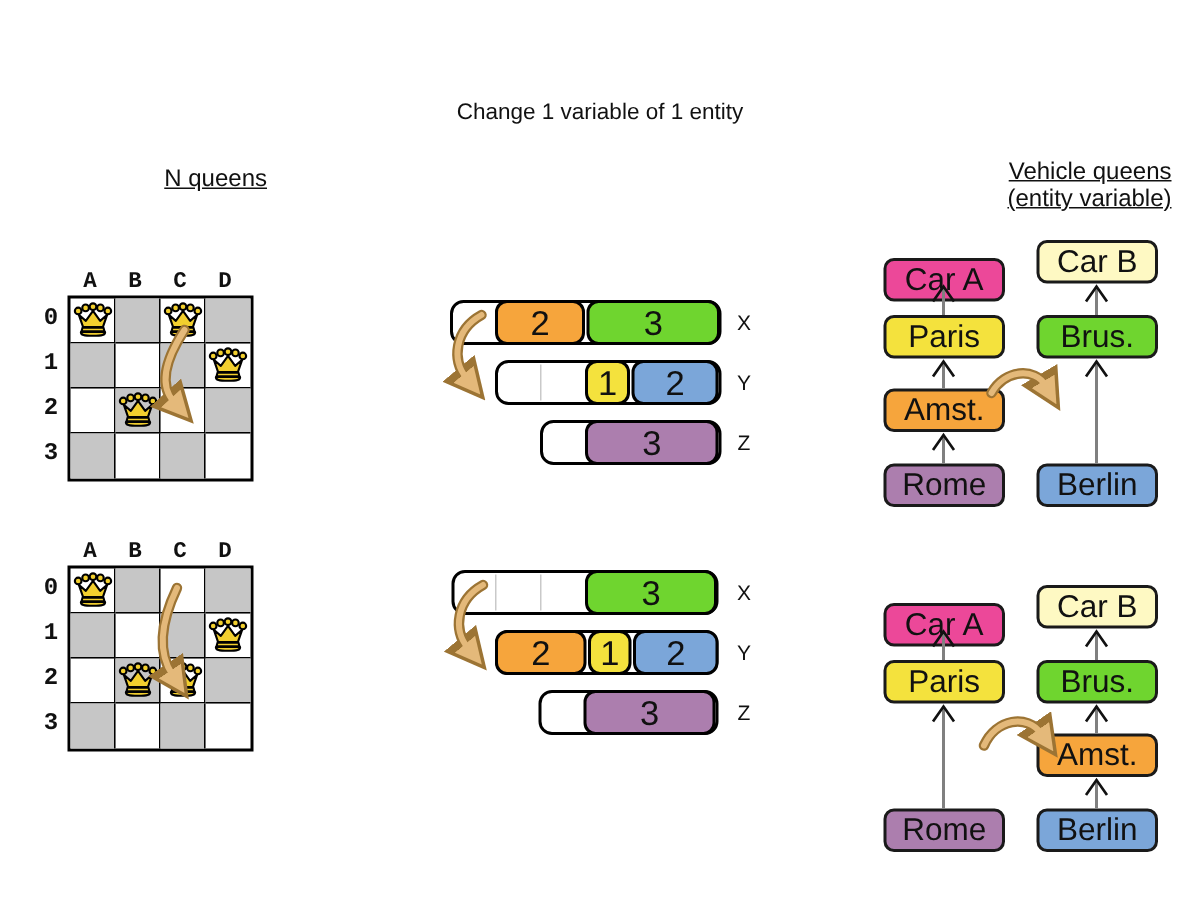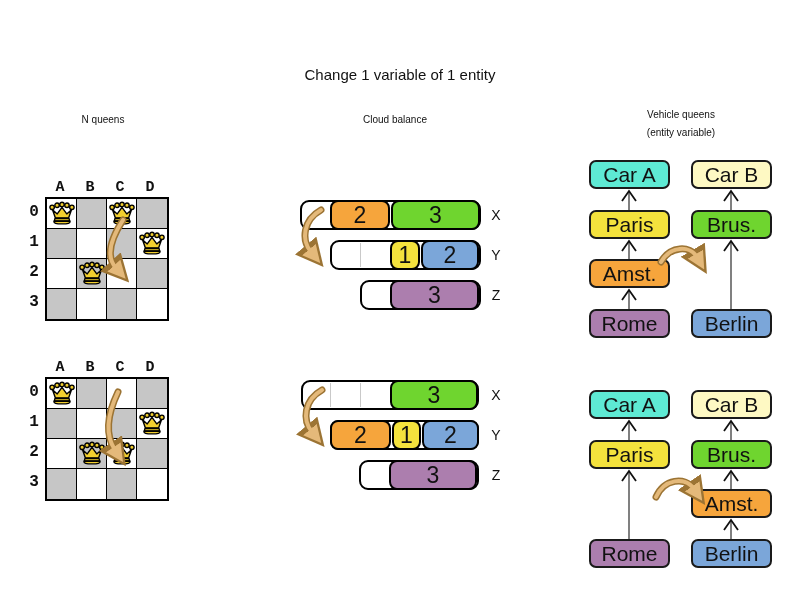--- a/index.html
+++ b/index.html
@@ -3,21 +3,21 @@
 <meta charset="utf-8">
 <style>
   html,body{margin:0;padding:0;background:#fff;}
   .canvas{position:relative;width:800px;height:600px;background:#fff;overflow:hidden;
           font-family:"Liberation Sans",sans-serif;color:#111;}
   .abs{position:absolute;}
 
   
   .title{left:0;top:28px;width:800px;text-align:center;font-size:37px;letter-spacing:0px;}
   .subtitle{left:0;top:66px;width:800px;text-align:center;font-size:15px;}
-  .sechdr{font-size:10px;text-align:center;line-height:18px;}
+  .sechdr{font-size:16px;text-align:right;line-height:18px;text-decoration:underline;}
 
   
   .board{width:120px;height:120px;border:2px solid #000;display:grid;
          grid-template-columns:repeat(4,1fr);grid-template-rows:repeat(4,1fr);}
   .cell{position:relative;border-right:1px solid #000;border-bottom:1px solid #000;
         display:flex;align-items:center;justify-content:center;}
   .cell:nth-child(4n){border-right:none;}
   .cell:nth-child(n+13){border-bottom:none;}
   .cell.dark{background:#c6c6c6;}
   .collabels{display:flex;width:120px;height:16px;font-family:"Liberation Mono",monospace;
@@ -38,38 +38,37 @@
   
   .node{width:81px;height:29px;border:2px solid #1a1a1a;border-radius:7px;box-sizing:border-box;
         display:flex;align-items:center;justify-content:center;font-size:21px;}
 
   
   .orange{background:#F6A53C;}
   .green{background:#6FD52F;}
   .yellow{background:#F4E23D;}
   .blue{background:#7BA6D9;}
   .purple{background:#AC7EAE;}
-  .gray-dark{background:#5eead4;}
+  .gray-dark{background:#ec4899;margin-top:12px;}
   .gray-light{background:#fef9c3;}
 
   
   .overlay{position:absolute;left:0;top:0;pointer-events:none;}
   .link{stroke:#808080;stroke-width:2;}
   .chev{stroke:#111;stroke-width:1.8;fill:none;}
   .tan-under{stroke:#9C7434;stroke-width:7;fill:none;stroke-linecap:round;}
   .tan-over{stroke:#E4B97A;stroke-width:4;fill:none;stroke-linecap:round;}
 </style>
 </head>
 <body>
 
 <div class="canvas">
 
   <div class="abs subtitle">Change 1 variable of 1 entity</div>
   <div class="abs sechdr" style="left:28px;top:111px;width:150px;">N queens</div>
-  <div class="abs sechdr" style="left:300px;top:111px;width:190px;">Cloud balance</div>
   <div class="abs sechdr" style="left:581px;top:106px;width:200px;">
     <div>Vehicle queens</div>
     <div>(entity variable)</div>
   </div>
 
   <div class="abs collabels" style="left:45px;top:179px;">
     <span>A</span>
     <span>B</span>
     <span>C</span>
     <span>D</span>

